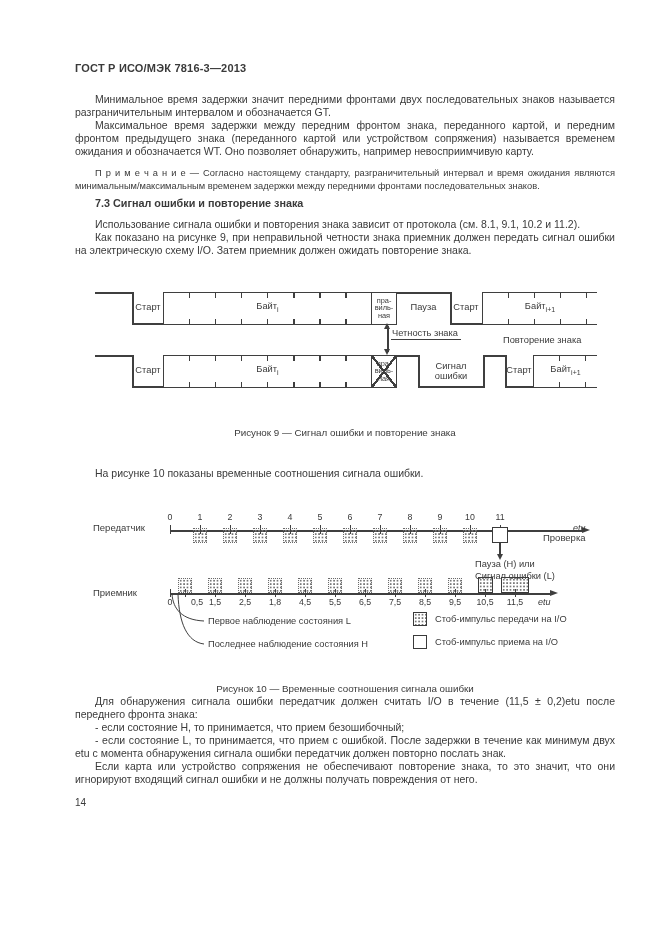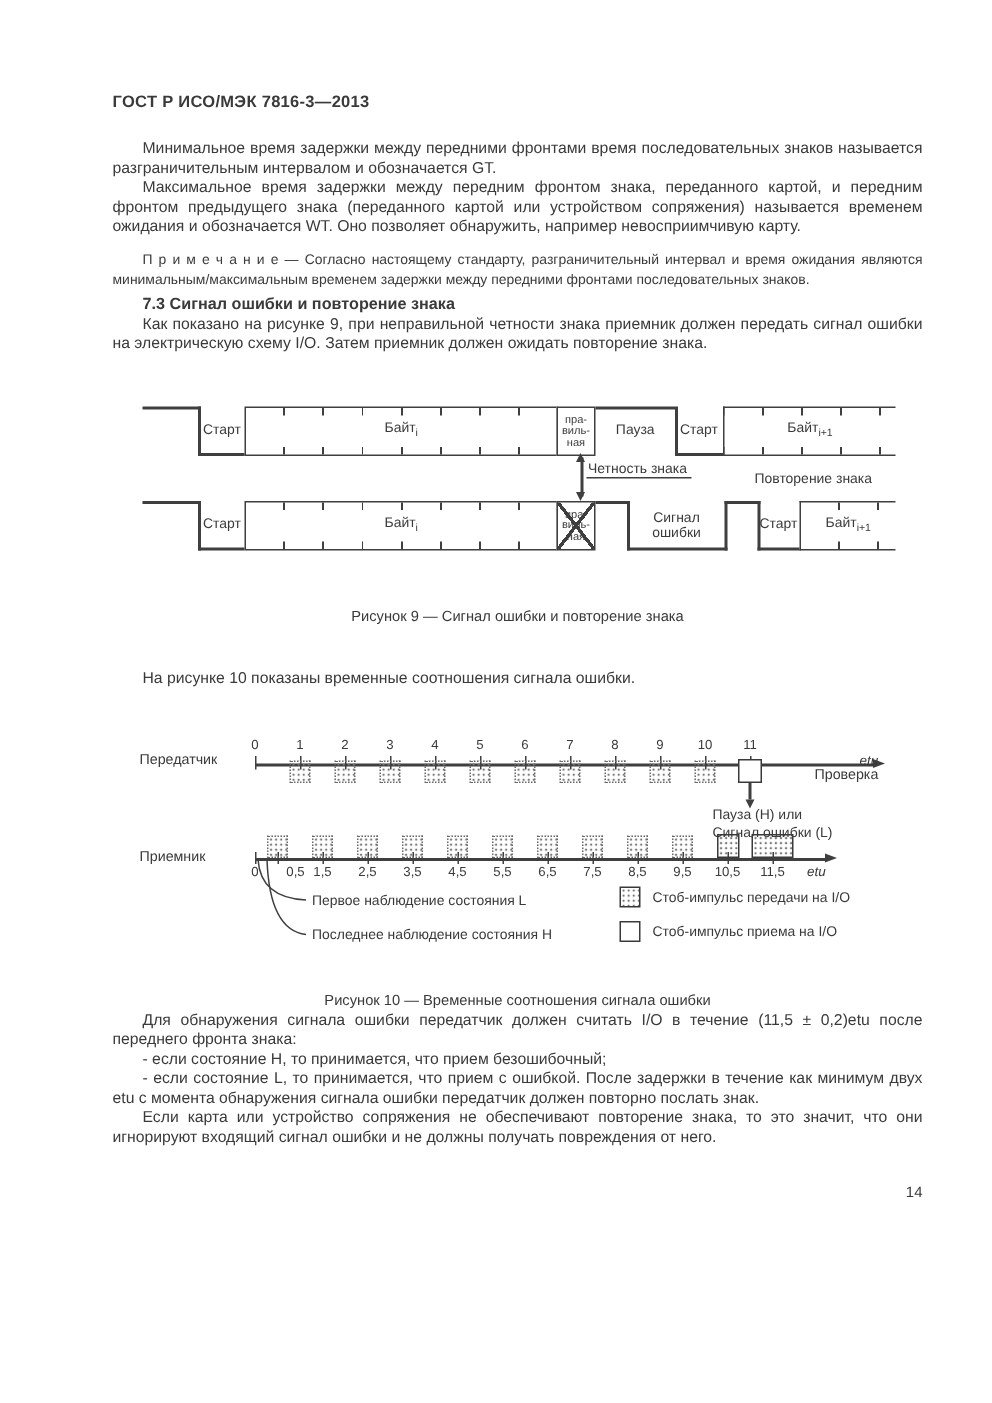--- a/index.html
+++ b/index.html
@@ -12,21 +12,21 @@
   .h73{margin-top:5px;font-size:10.8px;font-weight:bold;text-indent:20px;line-height:13px;}
   .after-h{margin-top:8px;}
   .fig{position:relative;}
   .fig9{margin-top:26px;height:112px;}
   .fig10{margin-top:25px;height:163px;}
   .caption{font-size:9.8px;text-align:center;text-indent:0;line-height:12px;}
   .cap9{margin-top:32px;}
   .cap10{margin-top:15px;}
   .p5{margin-top:28px;}
   .p6{margin-top:13px;}
-  .pageno{margin-top:24px;font-size:10px;text-indent:0;text-align:right;}
+  .pageno{margin-top:10px;font-size:10px;text-indent:0;text-align:left;}
   
   .hl{position:absolute;height:1.5px;background:#3f3f3f;}
   .vl{position:absolute;width:1.5px;background:#3f3f3f;}
   .wlabel{position:absolute;font-size:9.3px;line-height:10px;text-align:center;white-space:nowrap;}
   .bytebox{position:absolute;box-sizing:border-box;border:1.5px solid #3f3f3f;background-image:
      repeating-linear-gradient(to right,transparent 0px,transparent 24.8px,#3f3f3f 24.8px,#3f3f3f 26.1px),
      repeating-linear-gradient(to right,transparent 0px,transparent 24.8px,#3f3f3f 24.8px,#3f3f3f 26.1px);
      background-size:100% 5px,100% 5px;background-position:0 0,0 100%;background-repeat:no-repeat;
      display:flex;align-items:center;justify-content:center;}
   .bytebox.trunc{border-right:none;}
@@ -54,24 +54,25 @@
   .etu{font-style:italic;font-size:9px;}
   .smlabel{position:absolute;font-size:9.3px;white-space:nowrap;line-height:11px;}
 </style>
 </head>
 <body>
 
 <div class="page">
 
   <div class="doc-header">ГОСТ Р ИСО/МЭК 7816-3—2013</div>
 
-  <p class="first">Минимальное время задержки между передними фронтами время последовательных знаков называется разграничительным интервалом и обозначается GT.</p>
+  <p class="first">Минимальное время задержки значит передними фронтами двух последовательных знаков называется разграничительным интервалом и обозначается GT.</p>
   <p>Максимальное время задержки между передним фронтом знака, переданного картой, и передним фронтом предыдущего знака (переданного картой или устройством сопряжения) называется временем ожидания и обозначается WT. Оно позволяет обнаружить, например невосприимчивую карту.</p>
   <p class="note">П р и м е ч а н и е — Согласно настоящему стандарту, разграничительный интервал и время ожидания являются минимальным/максимальным временем задержки между передними фронтами последовательных знаков.</p>
   <div class="h73">7.3 Сигнал ошибки и повторение знака</div>
+  <p class="after-h">Использование сигнала ошибки и повторения знака зависит от протокола (см. 8.1, 9.1, 10.2 и 11.2).</p>
   <p>Как показано на рисунке 9, при неправильной четности знака приемник должен передать сигнал ошибки на электрическую схему I/O. Затем приемник должен ожидать повторение знака.</p>
 
   <div class="fig fig9">
 
     <div class="hl" style="left:20px;top:9px;width:38.5px"></div>
     <div class="vl" style="left:57px;top:9px;height:32.5px"></div>
     <div class="hl" style="left:57px;top:40px;width:31px"></div>
     <div class="wlabel" style="left:55px;top:19px;width:36px">Старт</div>
     <div class="bytebox" style="left:88px;top:9px;width:209px;height:32.5px">
       <span class="wlabel"><span>Байт</span><sub>i</sub></span>
@@ -184,21 +185,21 @@
         <div class="vtick" style="left: 109.5px; top: 84px; height: 8px;"></div>
         <div class="ticknum" style="left: 112px; top: 92px;">0,5</div>
         <div class="dotsq" style="left: 103px; top: 73px;"></div>
         <div class="vtick" style="left: 139.5px; top: 84px; height: 8px;"></div>
         <div class="ticknum" style="left: 130px; top: 92px;">1,5</div>
         <div class="dotsq" style="left: 133px; top: 73px;"></div>
         <div class="vtick" style="left: 169.5px; top: 84px; height: 8px;"></div>
         <div class="ticknum" style="left: 160px; top: 92px;">2,5</div>
         <div class="dotsq" style="left: 163px; top: 73px;"></div>
         <div class="vtick" style="left: 199.5px; top: 84px; height: 8px;"></div>
-        <div class="ticknum" style="left: 190px; top: 92px;">3,5</div>
+        <div class="ticknum" style="left: 190px; top: 92px;">1,8</div>
         <div class="dotsq" style="left: 193px; top: 73px;"></div>
         <div class="vtick" style="left: 229.5px; top: 84px; height: 8px;"></div>
         <div class="ticknum" style="left: 220px; top: 92px;">4,5</div>
         <div class="dotsq" style="left: 223px; top: 73px;"></div>
         <div class="vtick" style="left: 259.5px; top: 84px; height: 8px;"></div>
         <div class="ticknum" style="left: 250px; top: 92px;">5,5</div>
         <div class="dotsq" style="left: 253px; top: 73px;"></div>
         <div class="vtick" style="left: 289.5px; top: 84px; height: 8px;"></div>
         <div class="ticknum" style="left: 280px; top: 92px;">6,5</div>
         <div class="dotsq" style="left: 283px; top: 73px;"></div>

